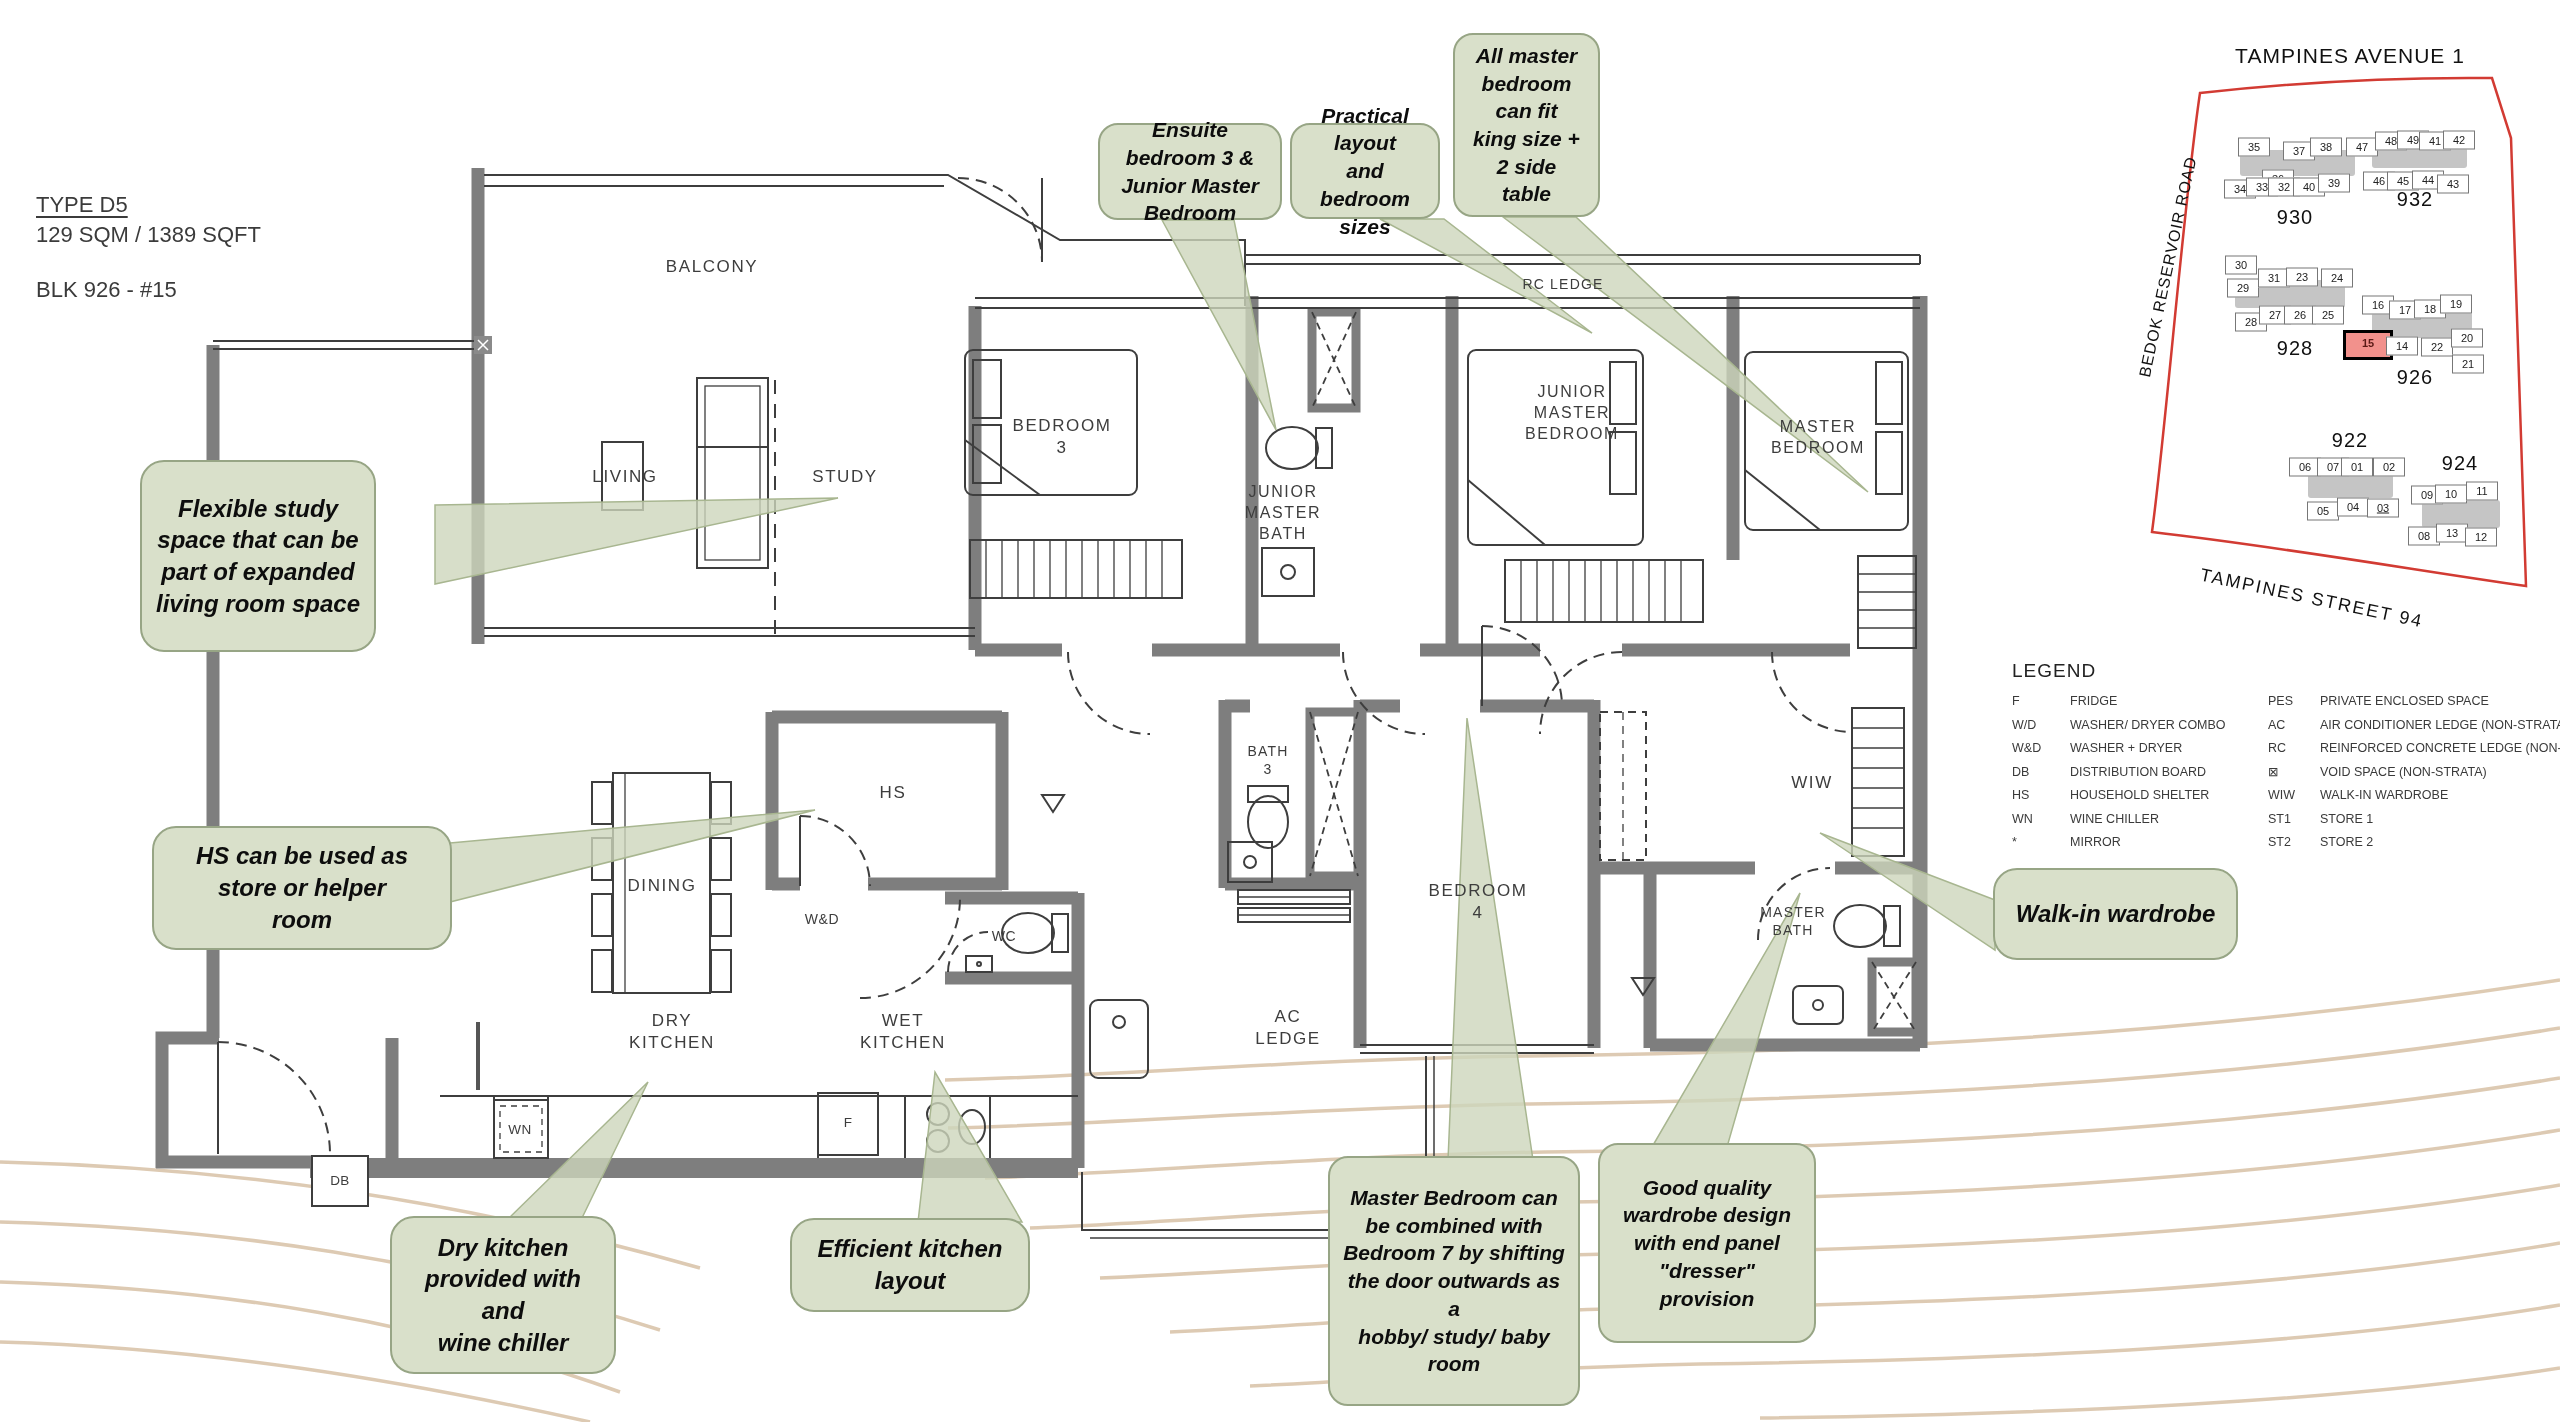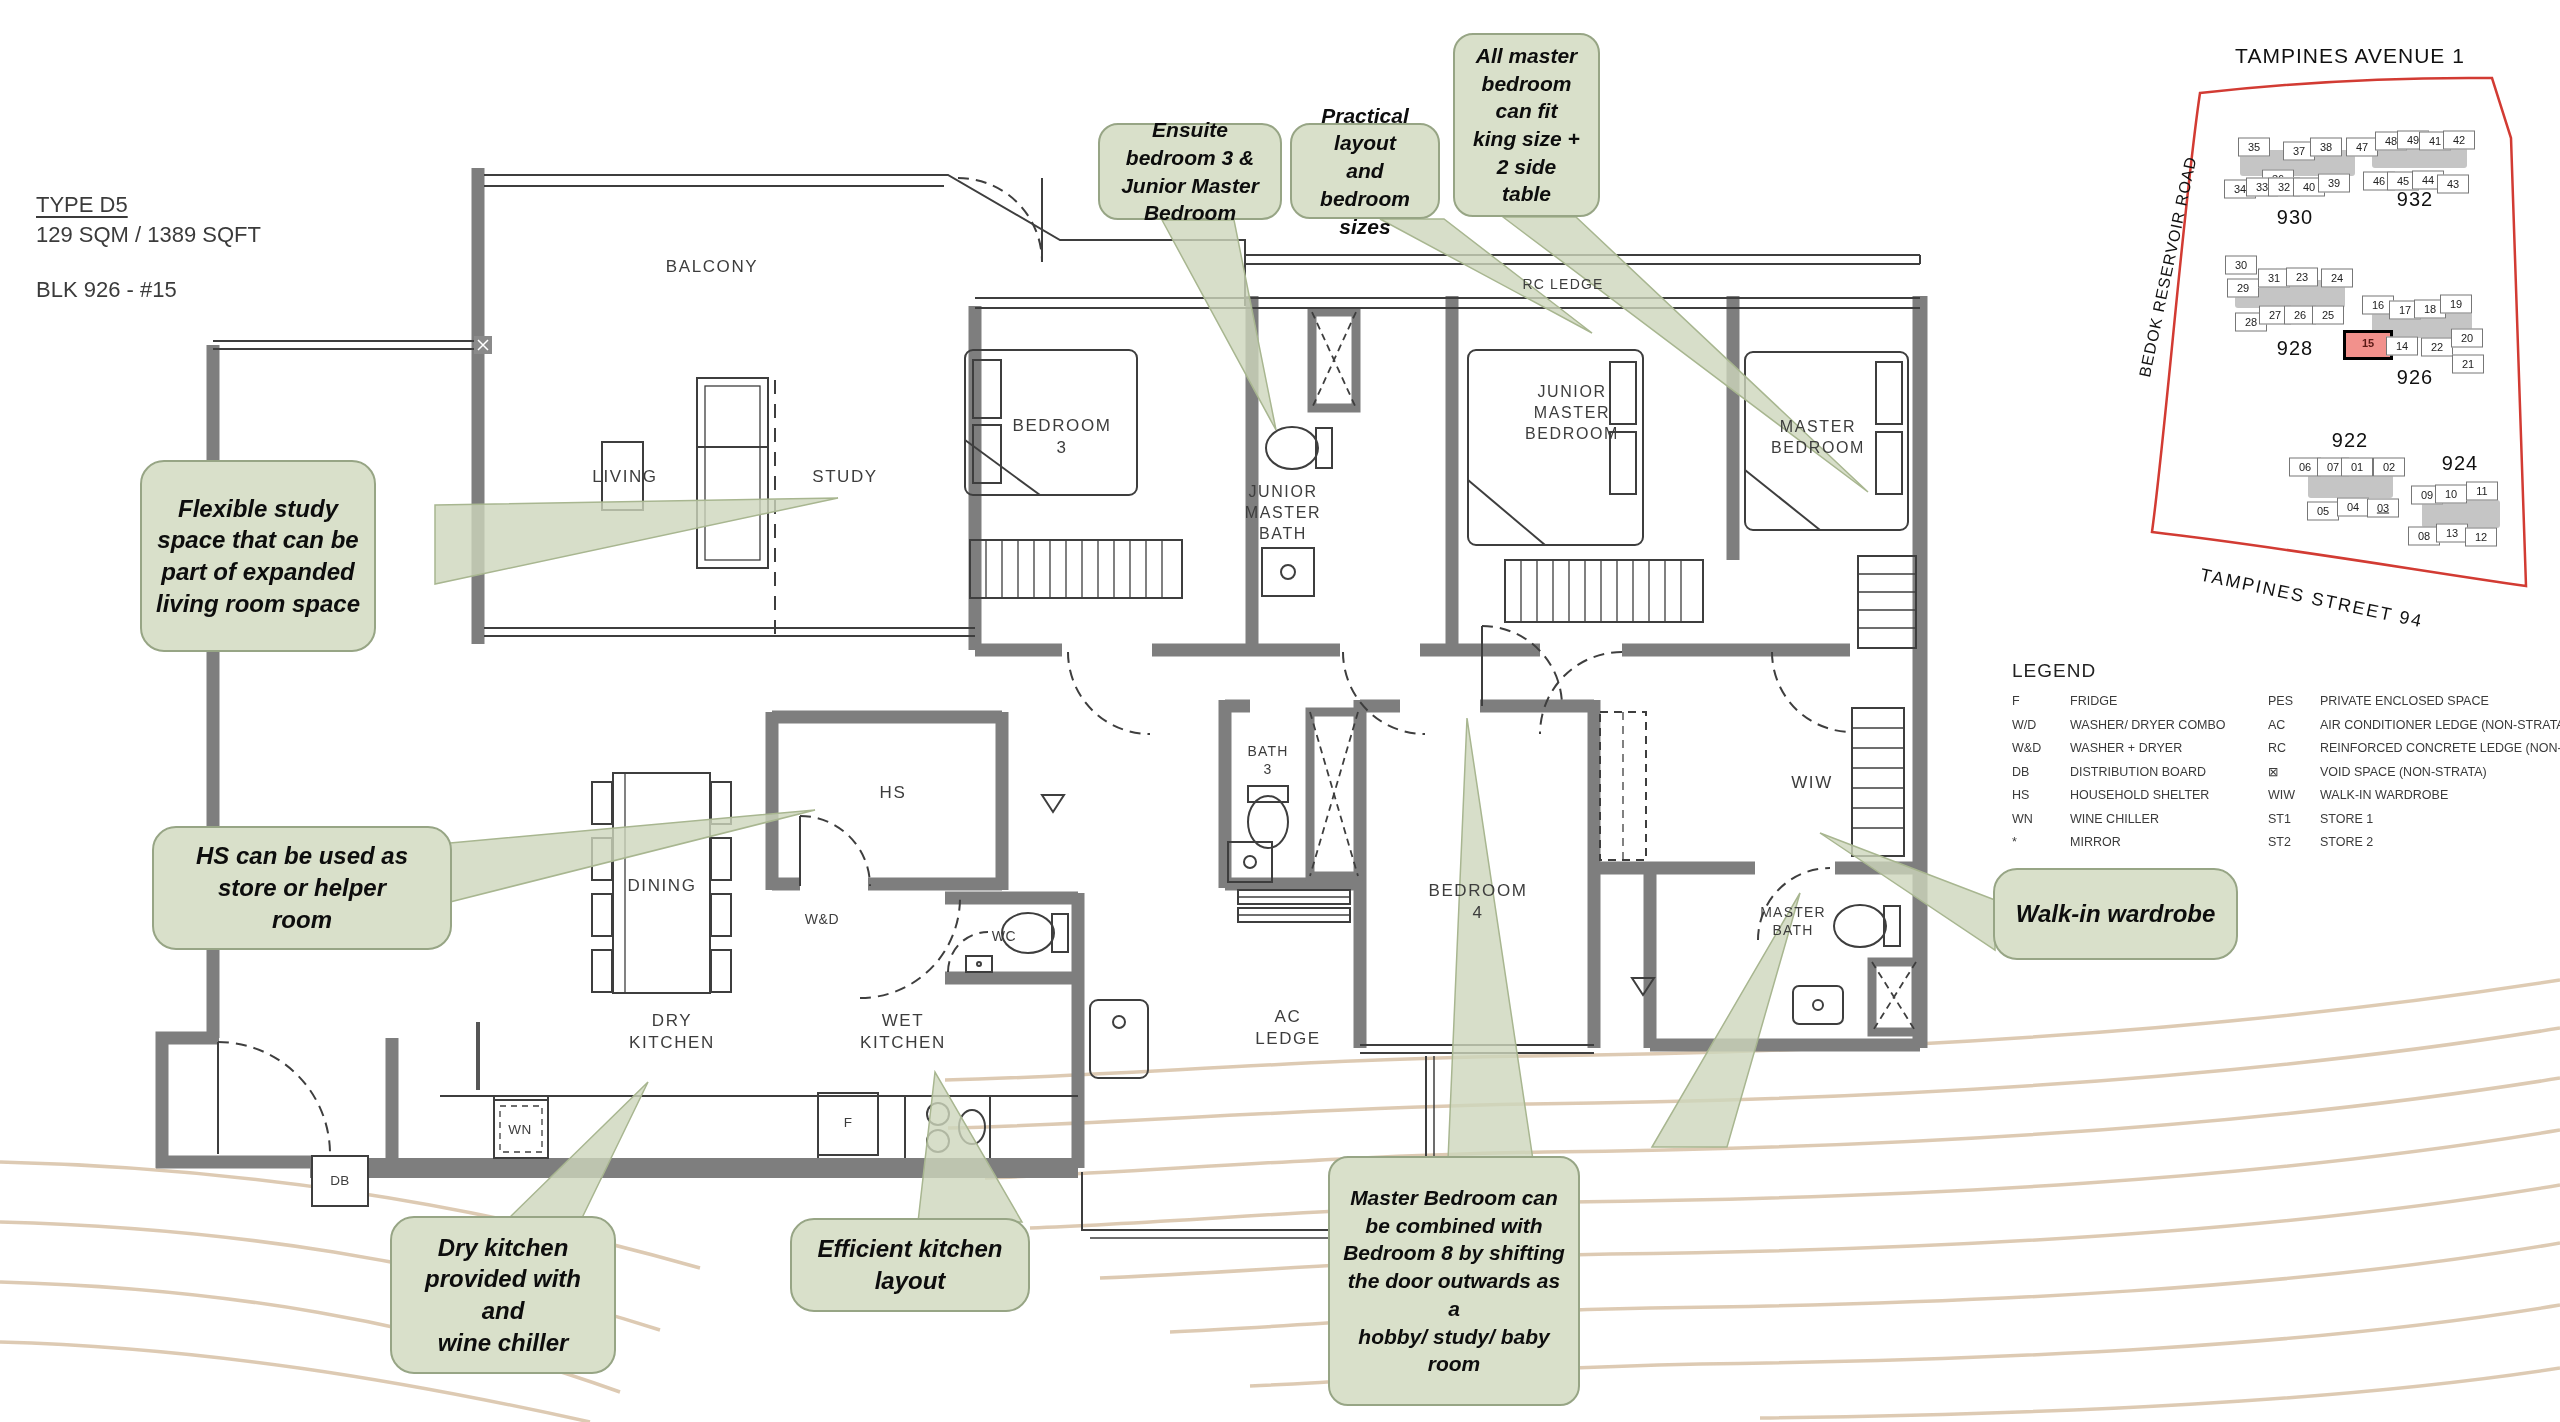--- a/index.html
+++ b/index.html
@@ -312,24 +312,29 @@
       <div class="callout" style="left: 152px; top: 826px; width: 300px; height: 124px;">HS can be used as
 store or helper
 room</div>
       <div class="callout" style="left: 390px; top: 1216px; width: 226px; height: 158px;">Dry kitchen
 provided with and
 wine chiller</div>
       <div class="callout" style="left: 790px; top: 1218px; width: 240px; height: 94px;">Efficient kitchen
 layout</div>
       <div class="callout sm" style="left: 1328px; top: 1156px; width: 252px; height: 250px;">Master Bedroom can
 be combined with
-Bedroom 8 by shifting
+Bedroom 7 by shifting
 the door outwards as a
 hobby/ study/ baby
 room</div>
+      <div class="callout sm" style="left: 1598px; top: 1143px; width: 218px; height: 200px;">Good quality
+wardrobe design
+with end panel
+"dresser"
+provision</div>
       <div class="callout" style="left: 1993px; top: 868px; width: 245px; height: 92px;">Walk-in wardrobe</div>
       <div class="callout sm" style="left: 1098px; top: 123px; width: 184px; height: 97px;">Ensuite bedroom 3 &amp;
 Junior Master Bedroom</div>
       <div class="callout sm" style="left: 1290px; top: 123px; width: 150px; height: 96px;">Practical layout
 and bedroom sizes</div>
       <div class="callout sm" style="left: 1453px; top: 33px; width: 147px; height: 184px;">All master
 bedroom can fit
 king size + 2 side
 table</div>
     </div>

